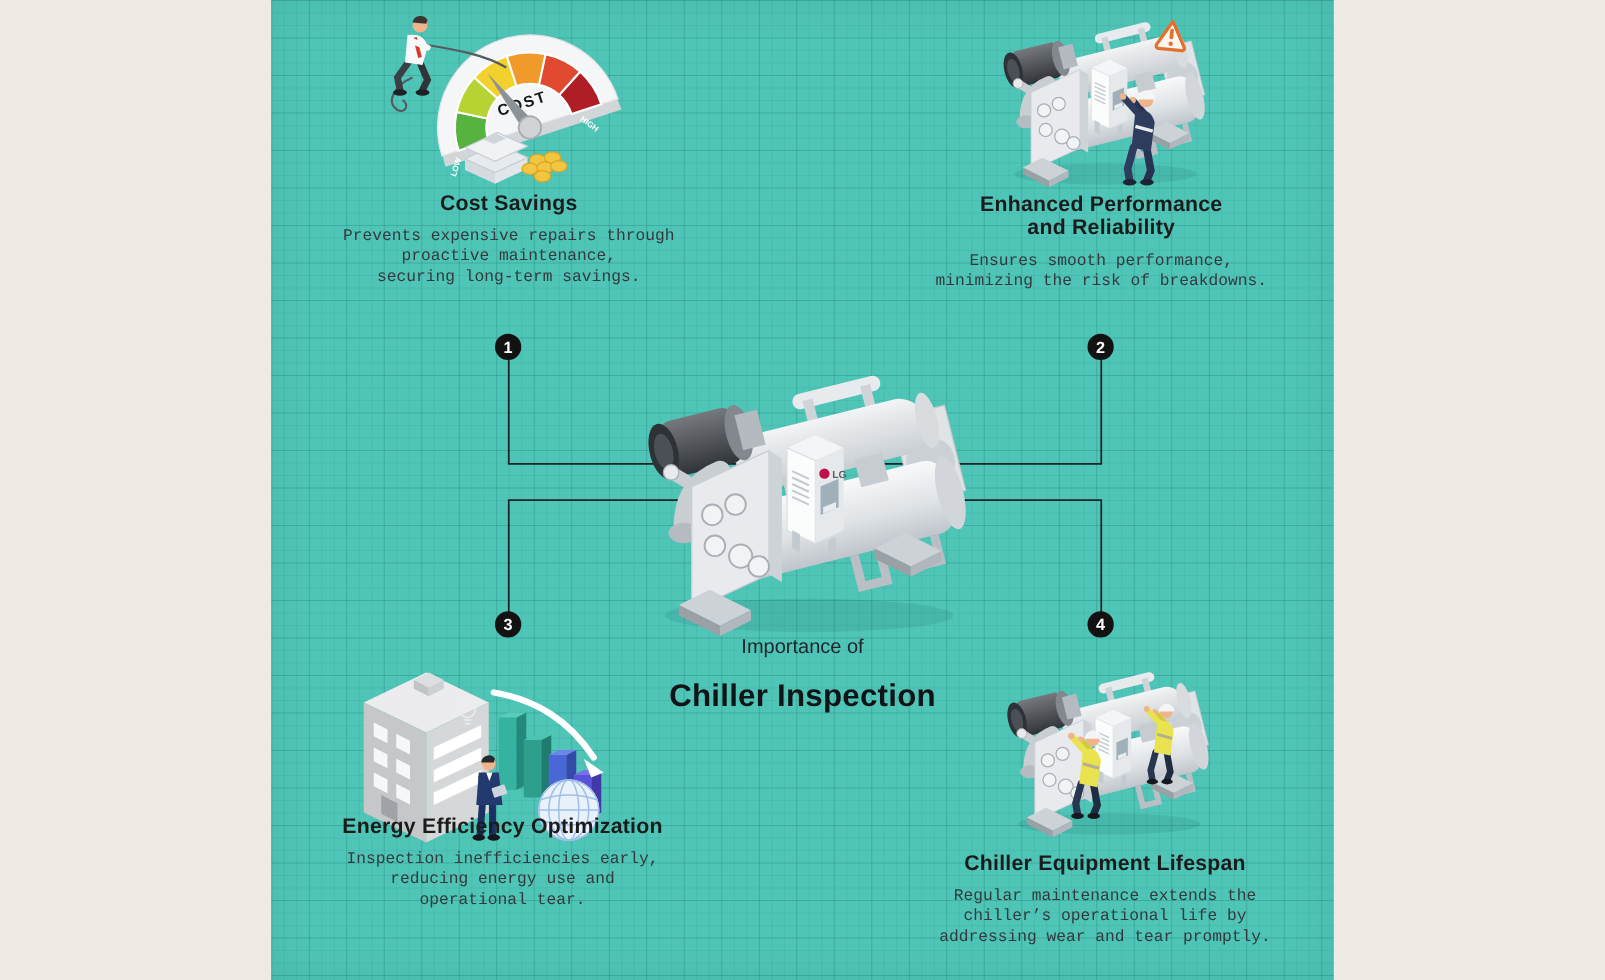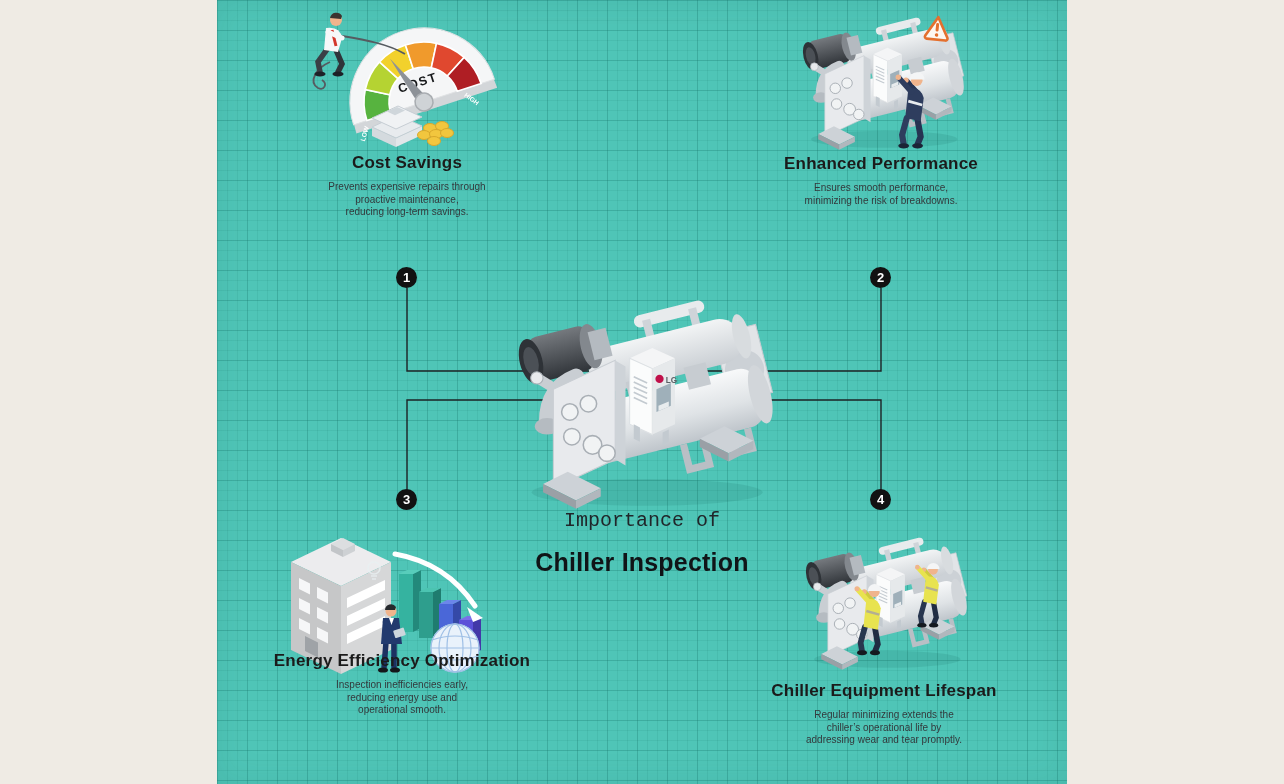--- a/index.html
+++ b/index.html
@@ -10,27 +10,27 @@
     background-image:
       linear-gradient(rgba(18,110,100,0.20) 1px, transparent 1px),
       linear-gradient(90deg, rgba(18,110,100,0.20) 1px, transparent 1px),
       linear-gradient(rgba(18,110,100,0.10) 1px, transparent 1px),
       linear-gradient(90deg, rgba(18,110,100,0.10) 1px, transparent 1px);
     background-size:30px 30px,30px 30px,10px 10px,10px 10px;
     box-shadow:inset 0 0 34px rgba(0,70,64,0.10);}
   .illus{position:absolute;display:flex;align-items:flex-start;justify-content:center;z-index:2;}
   .txt{position:absolute;text-align:center;z-index:3;}
   .q-title{font-size:17px;line-height:1.08;font-weight:700;color:#1B1B1B;letter-spacing:.2px;}
-  .q-desc{margin-top:9px;font-size:10px;line-height:1.24;color:#33393C;}
+  .q-desc{margin-top:9px;font-size:13px;line-height:1.24;color:#33393C;font-family:Liberation Mono, monospace;}
   .badge{position:absolute;width:21px;height:21px;border-radius:50%;background:#121212;color:#FFFFFF;
          font-size:13px;font-weight:700;display:flex;align-items:center;justify-content:center;z-index:6;}
   .connectors{position:absolute;left:0;top:0;z-index:1;}
   .center-chiller{position:absolute;left:291px;top:282px;z-index:2;}
   .center-title{position:absolute;left:0;top:509px;width:850px;text-align:center;z-index:4;}
-  .ct1{font-size:20px;color:#20262A;font-family:Liberation Mono, monospace;}
+  .ct1{font-size:16px;color:#20262A;}
   .ct2{font-size:25px;font-weight:800;color:#101417;margin-top:16px;letter-spacing:.2px;}
   svg text{font-family:"Liberation Sans",sans-serif;}
 </style>
 </head>
 <body>
 
 <div class="stage">
 
   <svg width="0" height="0" style="position:absolute" aria-hidden="true">
     <defs>
@@ -201,34 +201,35 @@
           <ellipse cx="163" cy="131" rx="6.5" ry="4.5"></ellipse>
             <ellipse cx="150" cy="139" rx="6.5" ry="4.5"></ellipse>
         </g>
       </svg>
     </div>
     <div class="txt" style="left:20px;top:154px;width:340px">
       <div class="q-title">Cost Savings</div>
       <div class="q-desc">
         <div>Prevents expensive repairs through</div>
         <div>proactive maintenance,</div>
-        <div>reducing long-term savings.</div>
+        <div>securing long-term savings.</div>
       </div>
     </div>
 
     <div class="illus" style="left:534px;top:6px;width:260px;height:150px">
       <svg width="170" height="147" viewBox="0 0 260 225">
         <use href="#chiller-art"></use>
         <use href="#worker-navy" transform="translate(160,96) scale(1.18)"></use>
         <use href="#warn-tri" transform="translate(196,14) rotate(6 20 20)"></use>
       </svg>
     </div>
     <div class="txt" style="left:494px;top:155px;width:340px">
       <div class="q-title">
         <div>Enhanced Performance</div>
+        <div>and Reliability</div>
       </div>
       <div class="q-desc">
         <div>Ensures smooth performance,</div>
         <div>minimizing the risk of breakdowns.</div>
       </div>
     </div>
 
     <div class="badge" style="left:179px;top:267px">1</div>
     <div class="badge" style="left:653px;top:267px">2</div>
     <div class="badge" style="left:179px;top:489px">3</div>
@@ -314,34 +315,34 @@
           <circle cx="114" cy="85" r="5.5" fill="#f0b48c"></circle>
           <path d="M108 84 a6 6 0 0 1 11 -3 l-1 3 Z" fill="#26292d"></path>
         </g>
       </svg>
     </div>
     <div class="txt" style="left:15px;top:652px;width:340px">
       <div class="q-title">Energy Efficiency Optimization</div>
       <div class="q-desc">
         <div>Inspection inefficiencies early,</div>
         <div>reducing energy use and</div>
-        <div>operational smooth.</div>
+        <div>operational tear.</div>
       </div>
     </div>
 
     <div class="illus" style="left:537px;top:526px;width:260px;height:150px">
       <svg width="170" height="147" viewBox="0 0 260 225">
         <use href="#chiller-art"></use>
         <use href="#worker-hivis" transform="translate(92,84) scale(1.1)"></use>
         <use href="#worker-hivis" transform="translate(184,52) scale(1.0)"></use>
       </svg>
     </div>
     <div class="txt" style="left:497px;top:682px;width:340px">
       <div class="q-title">Chiller Equipment Lifespan</div>
       <div class="q-desc">
-        <div>Regular minimizing extends the</div>
+        <div>Regular maintenance extends the</div>
         <div>chiller’s operational life by</div>
         <div>addressing wear and tear promptly.</div>
       </div>
     </div>
 
   </div>
 </div>
 
 </body></html>

